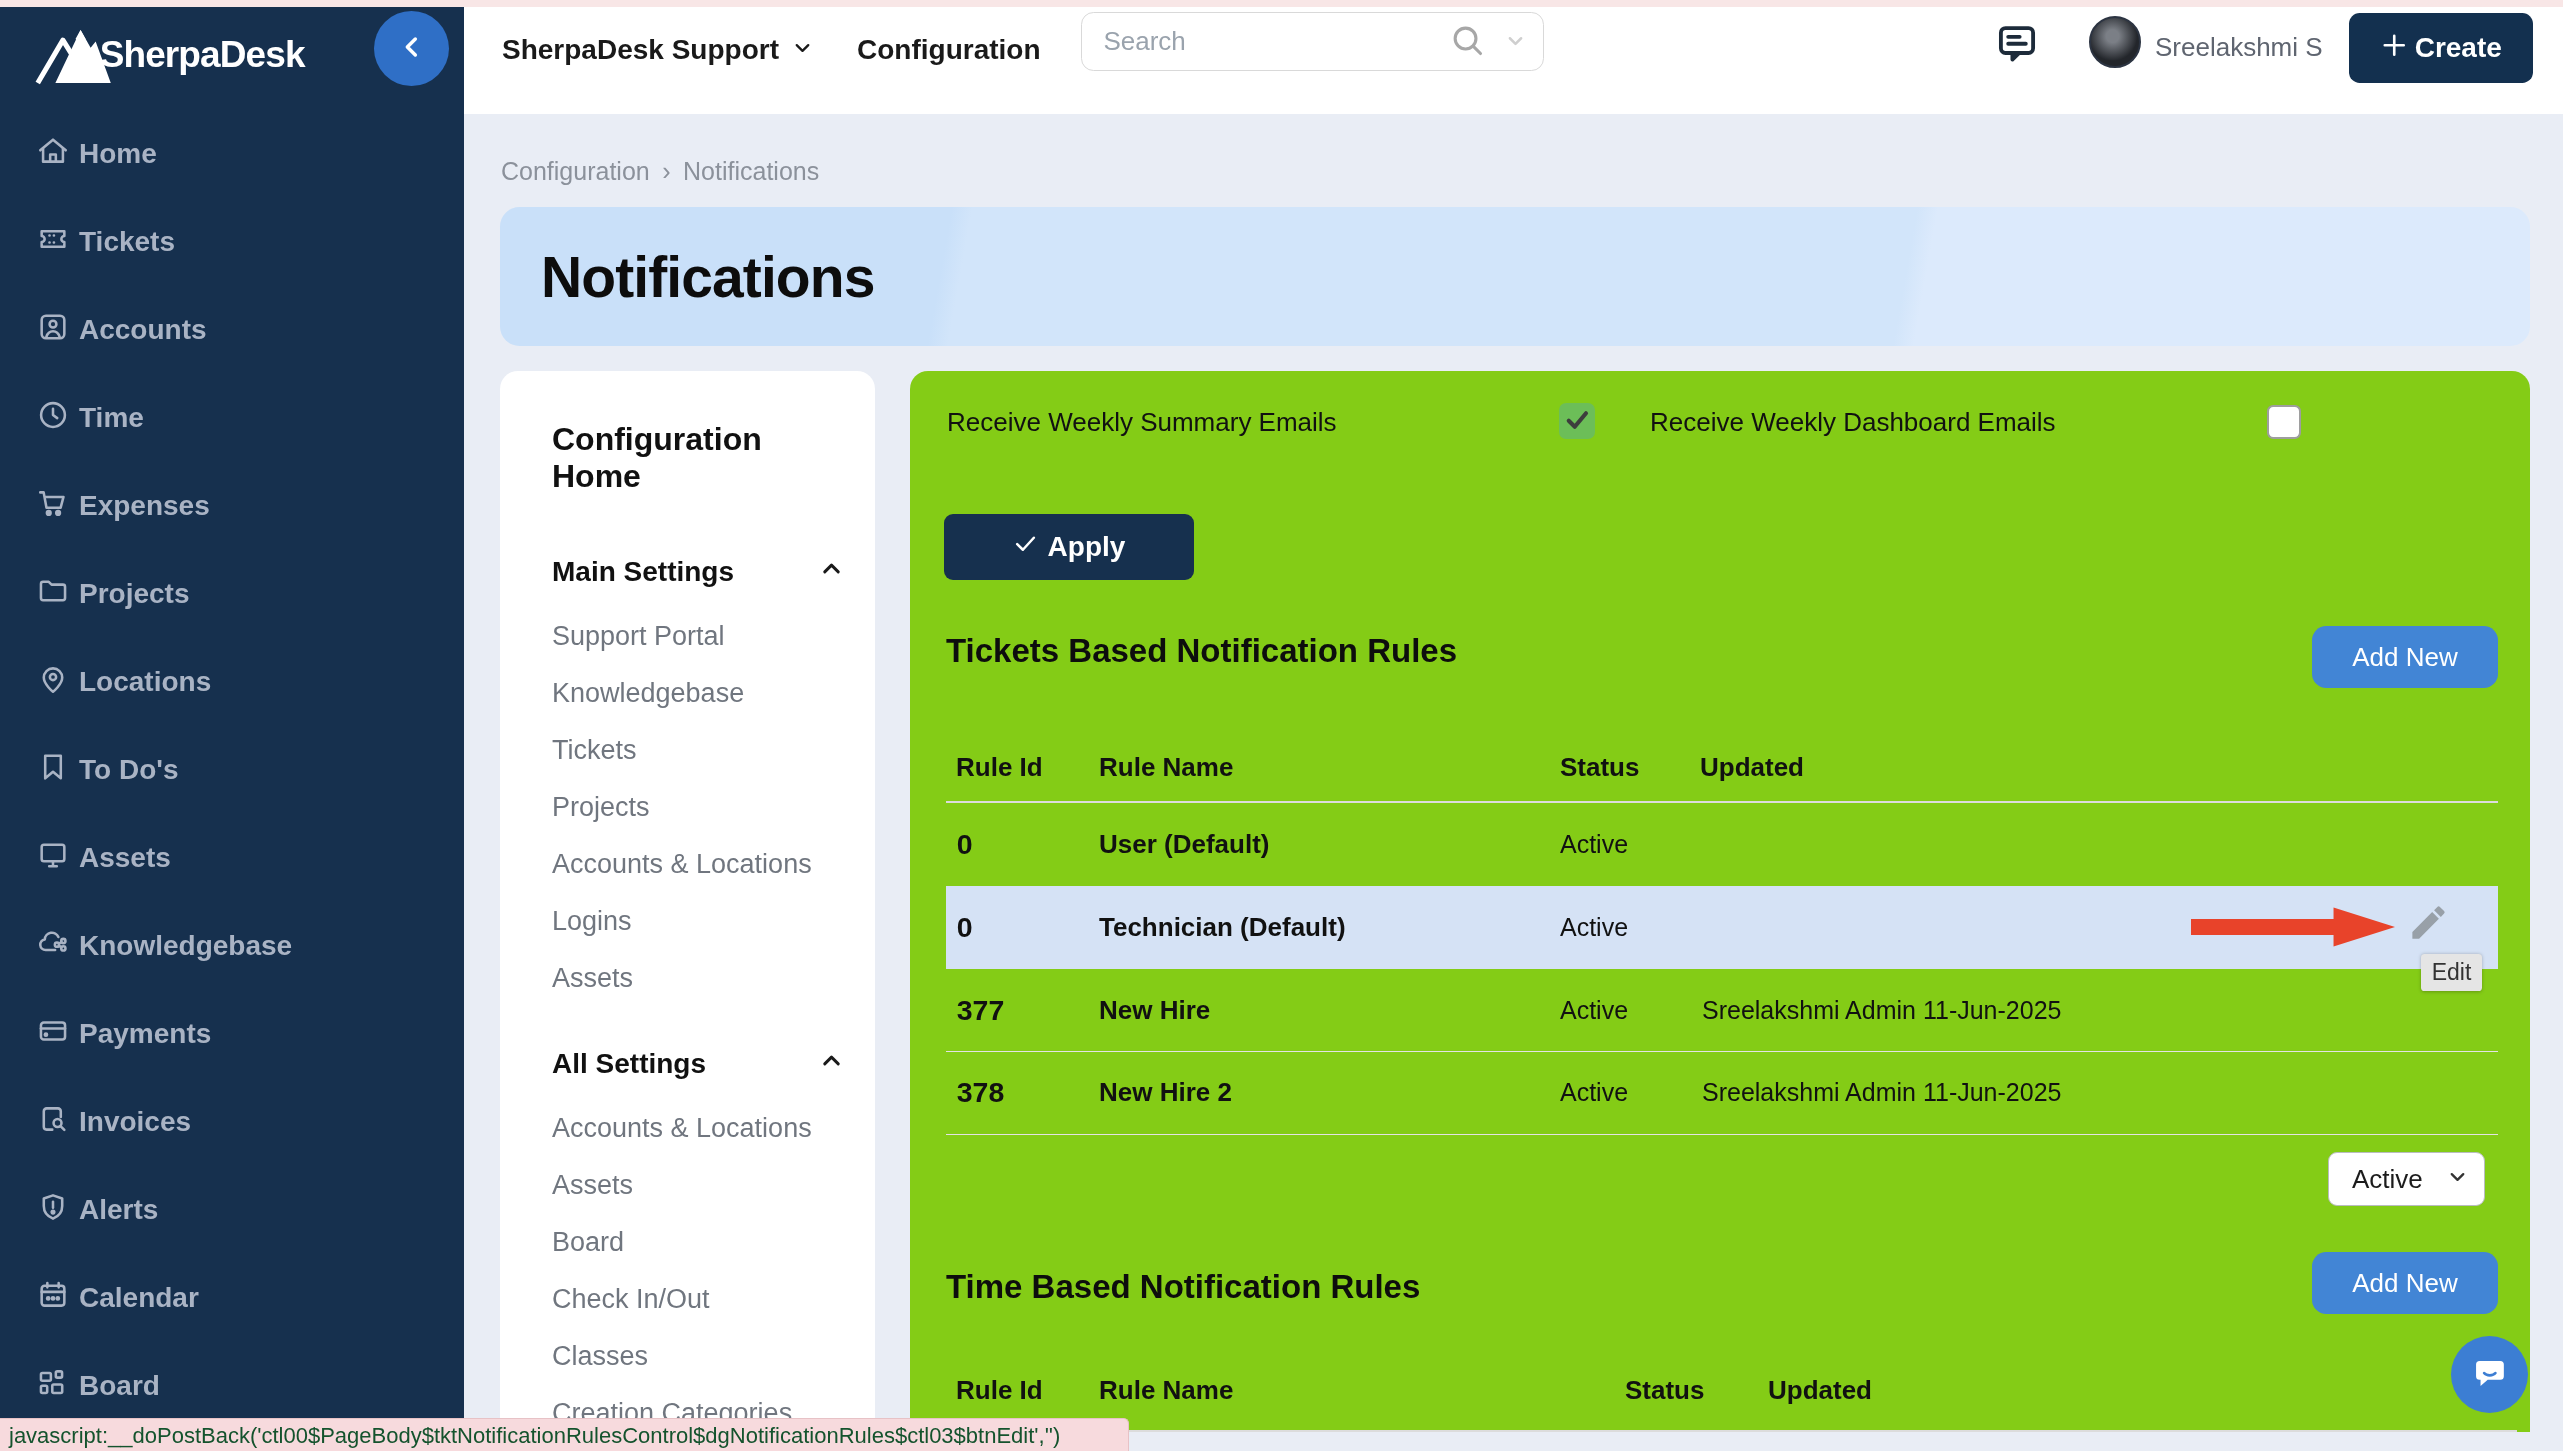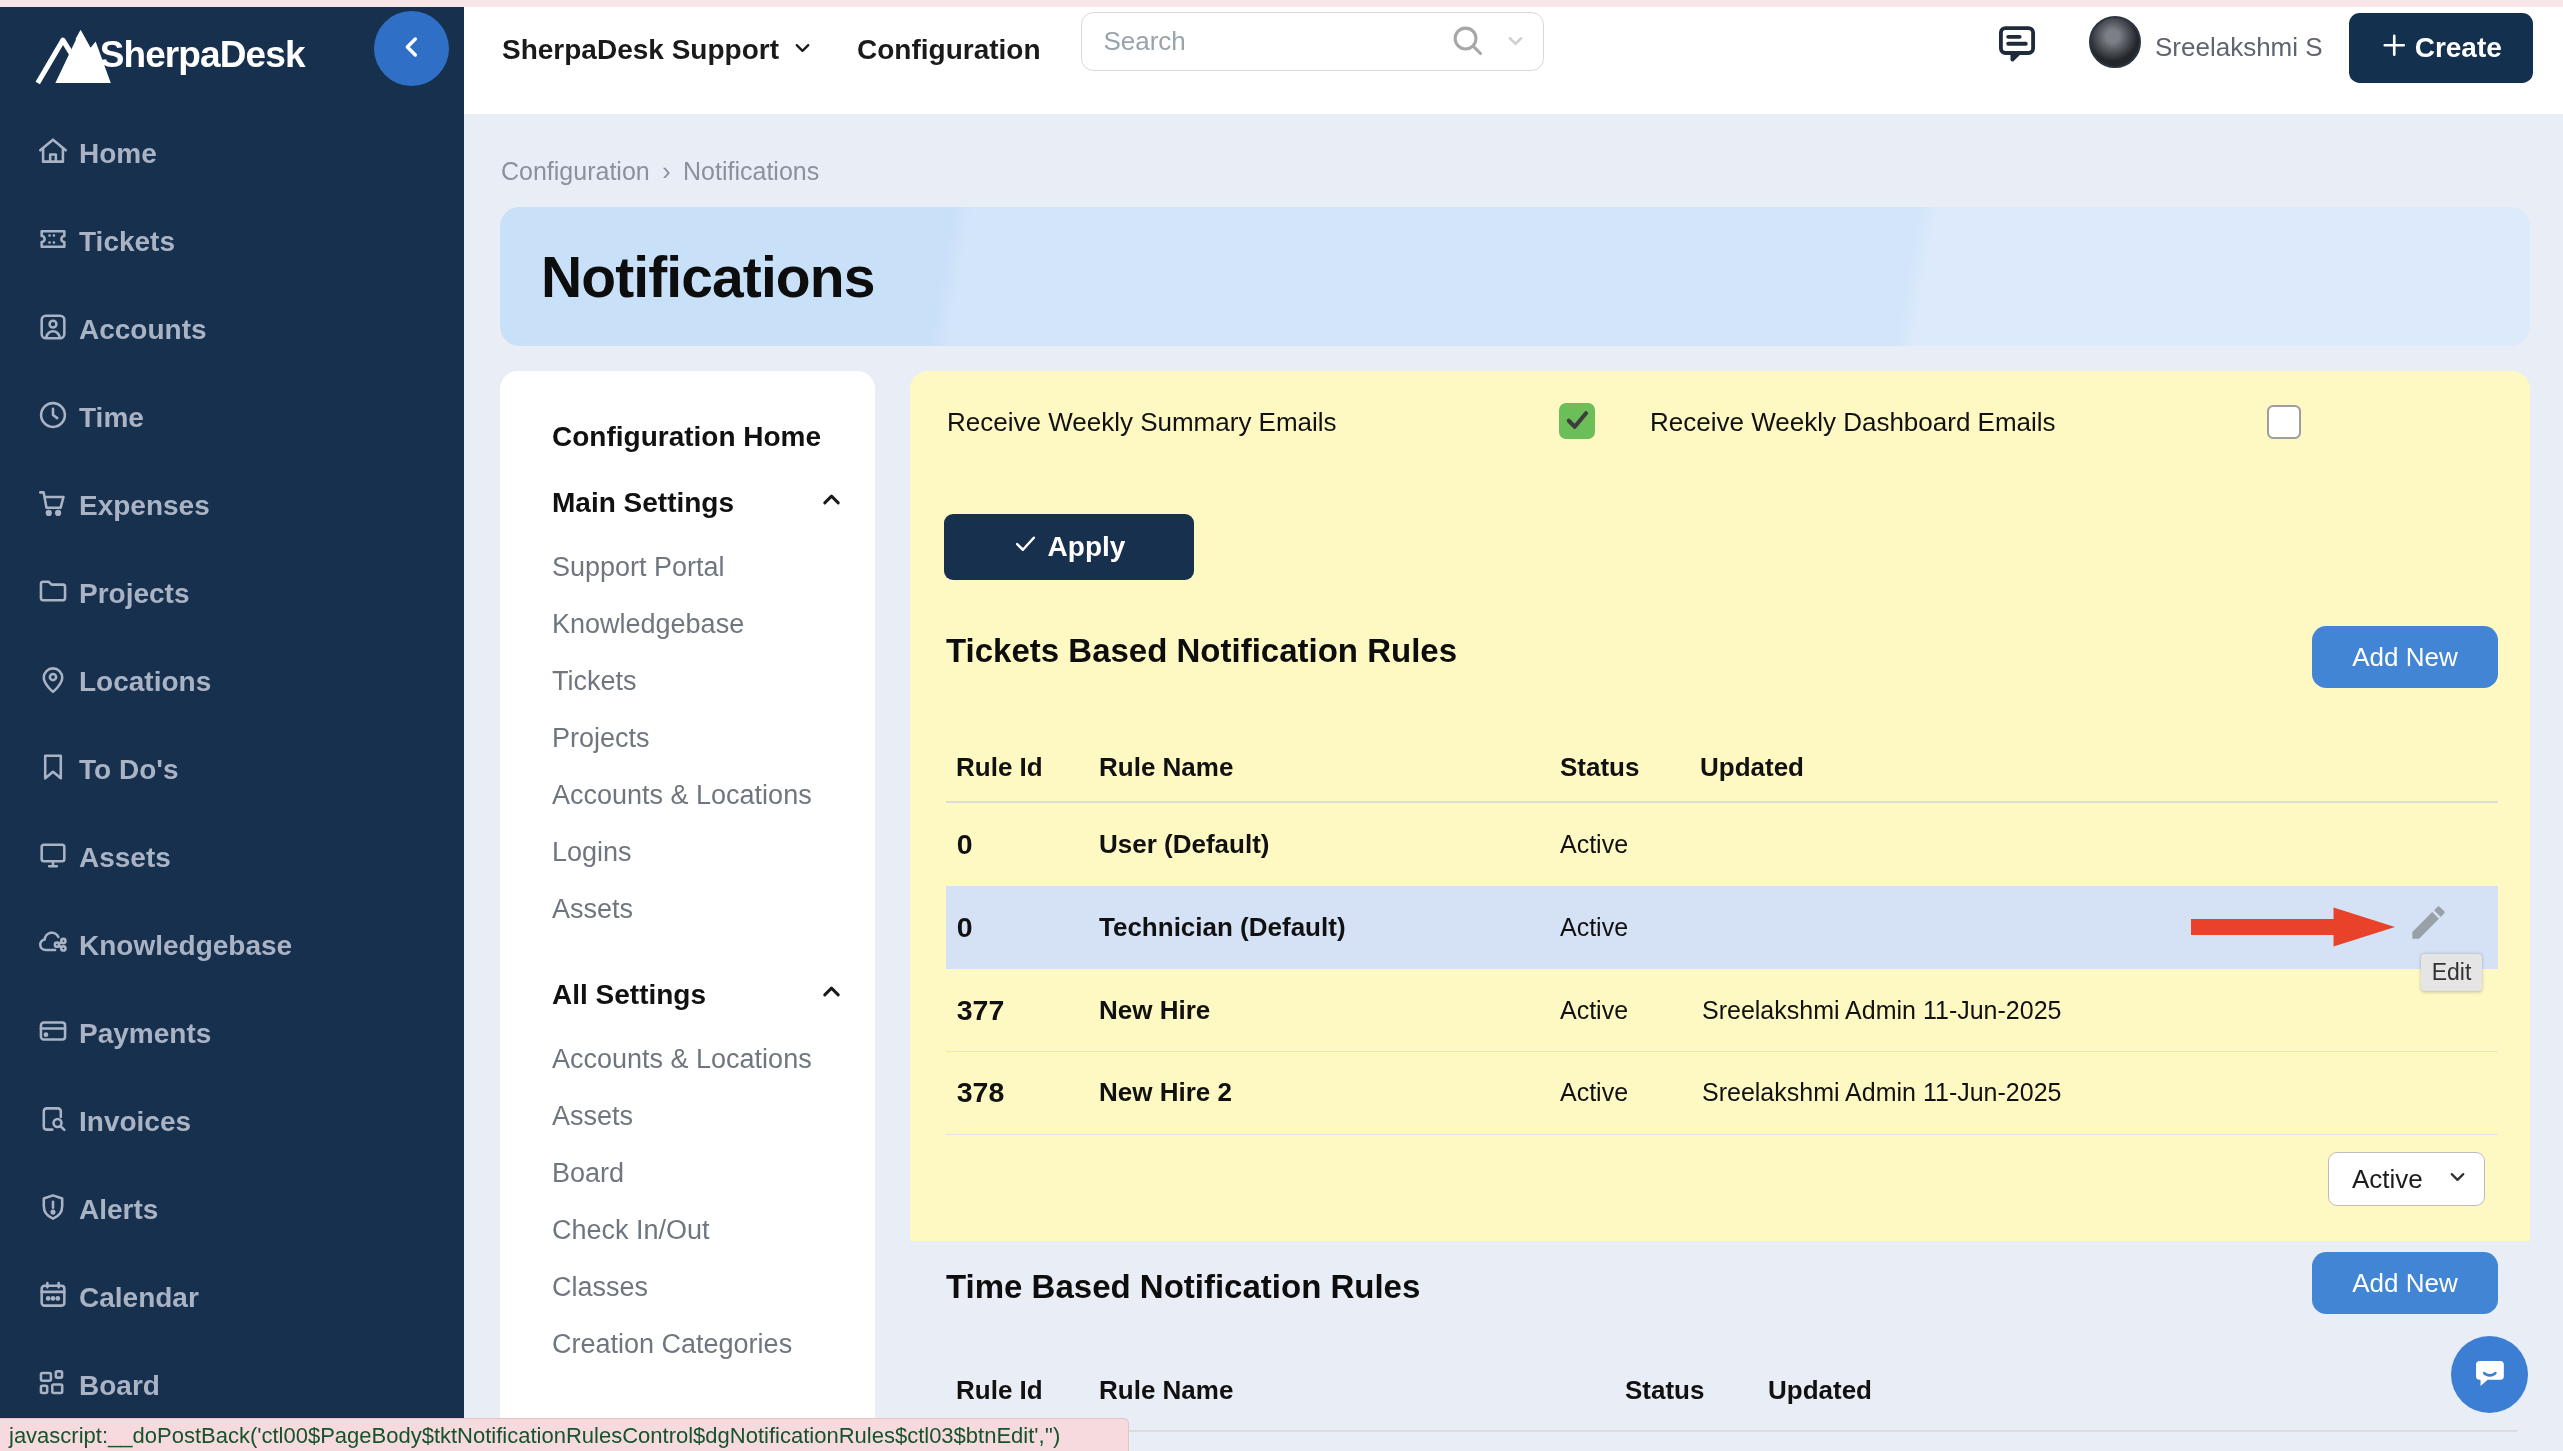--- a/index.html
+++ b/index.html
@@ -34,28 +34,28 @@
   
   .content { position:absolute; left:464px; top:114px; right:0; bottom:0; background:#e9edf5; }
   .breadcrumb { position:absolute; left:37px; top:43px; font-size:25px; color:#8b919b; display:flex; gap:12.5px; align-items:center; }
   .breadcrumb .crumb { cursor:pointer; }
   .banner { position:absolute; left:36px; top:93px; width:2030px; height:139px; border-radius:19.6px;
     background:linear-gradient(100deg,#c9e0f9 0%,#c9e0f9 22%,#d2e5fa 23%,#d2e5fa 69%,#dceafc 70%,#dceafc 100%); }
   .page-title { position:absolute; left:41px; top:0; height:139px; display:flex; align-items:center; font-size:57px; font-weight:800; color:#0d0d0d; letter-spacing:-0.9px; }
 
   
   .cfg-panel { position:absolute; left:36px; top:257px; width:375px; height:1081px; background:#fff; border-radius:18px 18px 0 0; padding:50px 30px 0 52px; overflow:hidden; }
-  .cfg-home { font-size:28px; font-weight:700; color:#111; margin-bottom:32px; cursor:pointer; }
+  .cfg-home { font-size:32px; font-weight:700; color:#111; margin-bottom:59px; cursor:pointer; }
   .cfg-section-hdr { display:flex; align-items:center; justify-content:space-between; font-size:28px; font-weight:700; color:#111; height:36px; cursor:pointer; }
   .cfg-link { height:57px; display:flex; align-items:center; font-size:27px; color:#70767f; cursor:pointer; }
   .cfg-list1 { margin-top:18px; margin-bottom:39px; }
   .cfg-list2 { margin-top:18px; }
 
   
-  .main-panel { position:absolute; left:446px; top:257px; width:1620px; height:870px; background:#fef9c3; border-radius:18px 18px 0 0; }
+  .main-panel { position:absolute; left:446px; top:257px; width:1620px; height:1061px; background:#84cc16; border-radius:18px 18px 0 0; }
   .chk-label { position:absolute; font-size:26px; color:#111; }
   .chk-green { position:absolute; left:649px; top:32px; width:36px; height:36px; background:#6cbe58; border-radius:7.1px; display:flex; align-items:center; justify-content:center; cursor:pointer; }
   .chk-empty { position:absolute; left:1357px; top:34px; width:34px; height:34px; background:#fff; border:2.7px solid #9e9e9e; border-radius:6.2px; cursor:pointer; }
   .apply-btn { position:absolute; left:34px; top:143px; width:250px; height:66px; background:#16304e; border-radius:9px; color:#fff; font-size:28px; font-weight:600; display:flex; align-items:center; justify-content:center; gap:10px; cursor:pointer; }
   .sec-title { position:absolute; left:36px; font-size:33px; font-weight:700; color:#0d0d0d; }
   .addnew-btn { position:absolute; width:186px; height:62px; background:#4285d5; border-radius:14.3px; color:#fff; font-size:26px; font-weight:500; display:flex; align-items:center; justify-content:center; cursor:pointer; }
   .thead { position:absolute; font-size:26px; font-weight:700; color:#111; }
   .divider { position:absolute; left:36px; height:1.8px; background:#dcdcdc; }
   .trow { position:absolute; left:36px; width:1552px; height:83px; }
   .trow.hl { background:#d5e2f5; }

